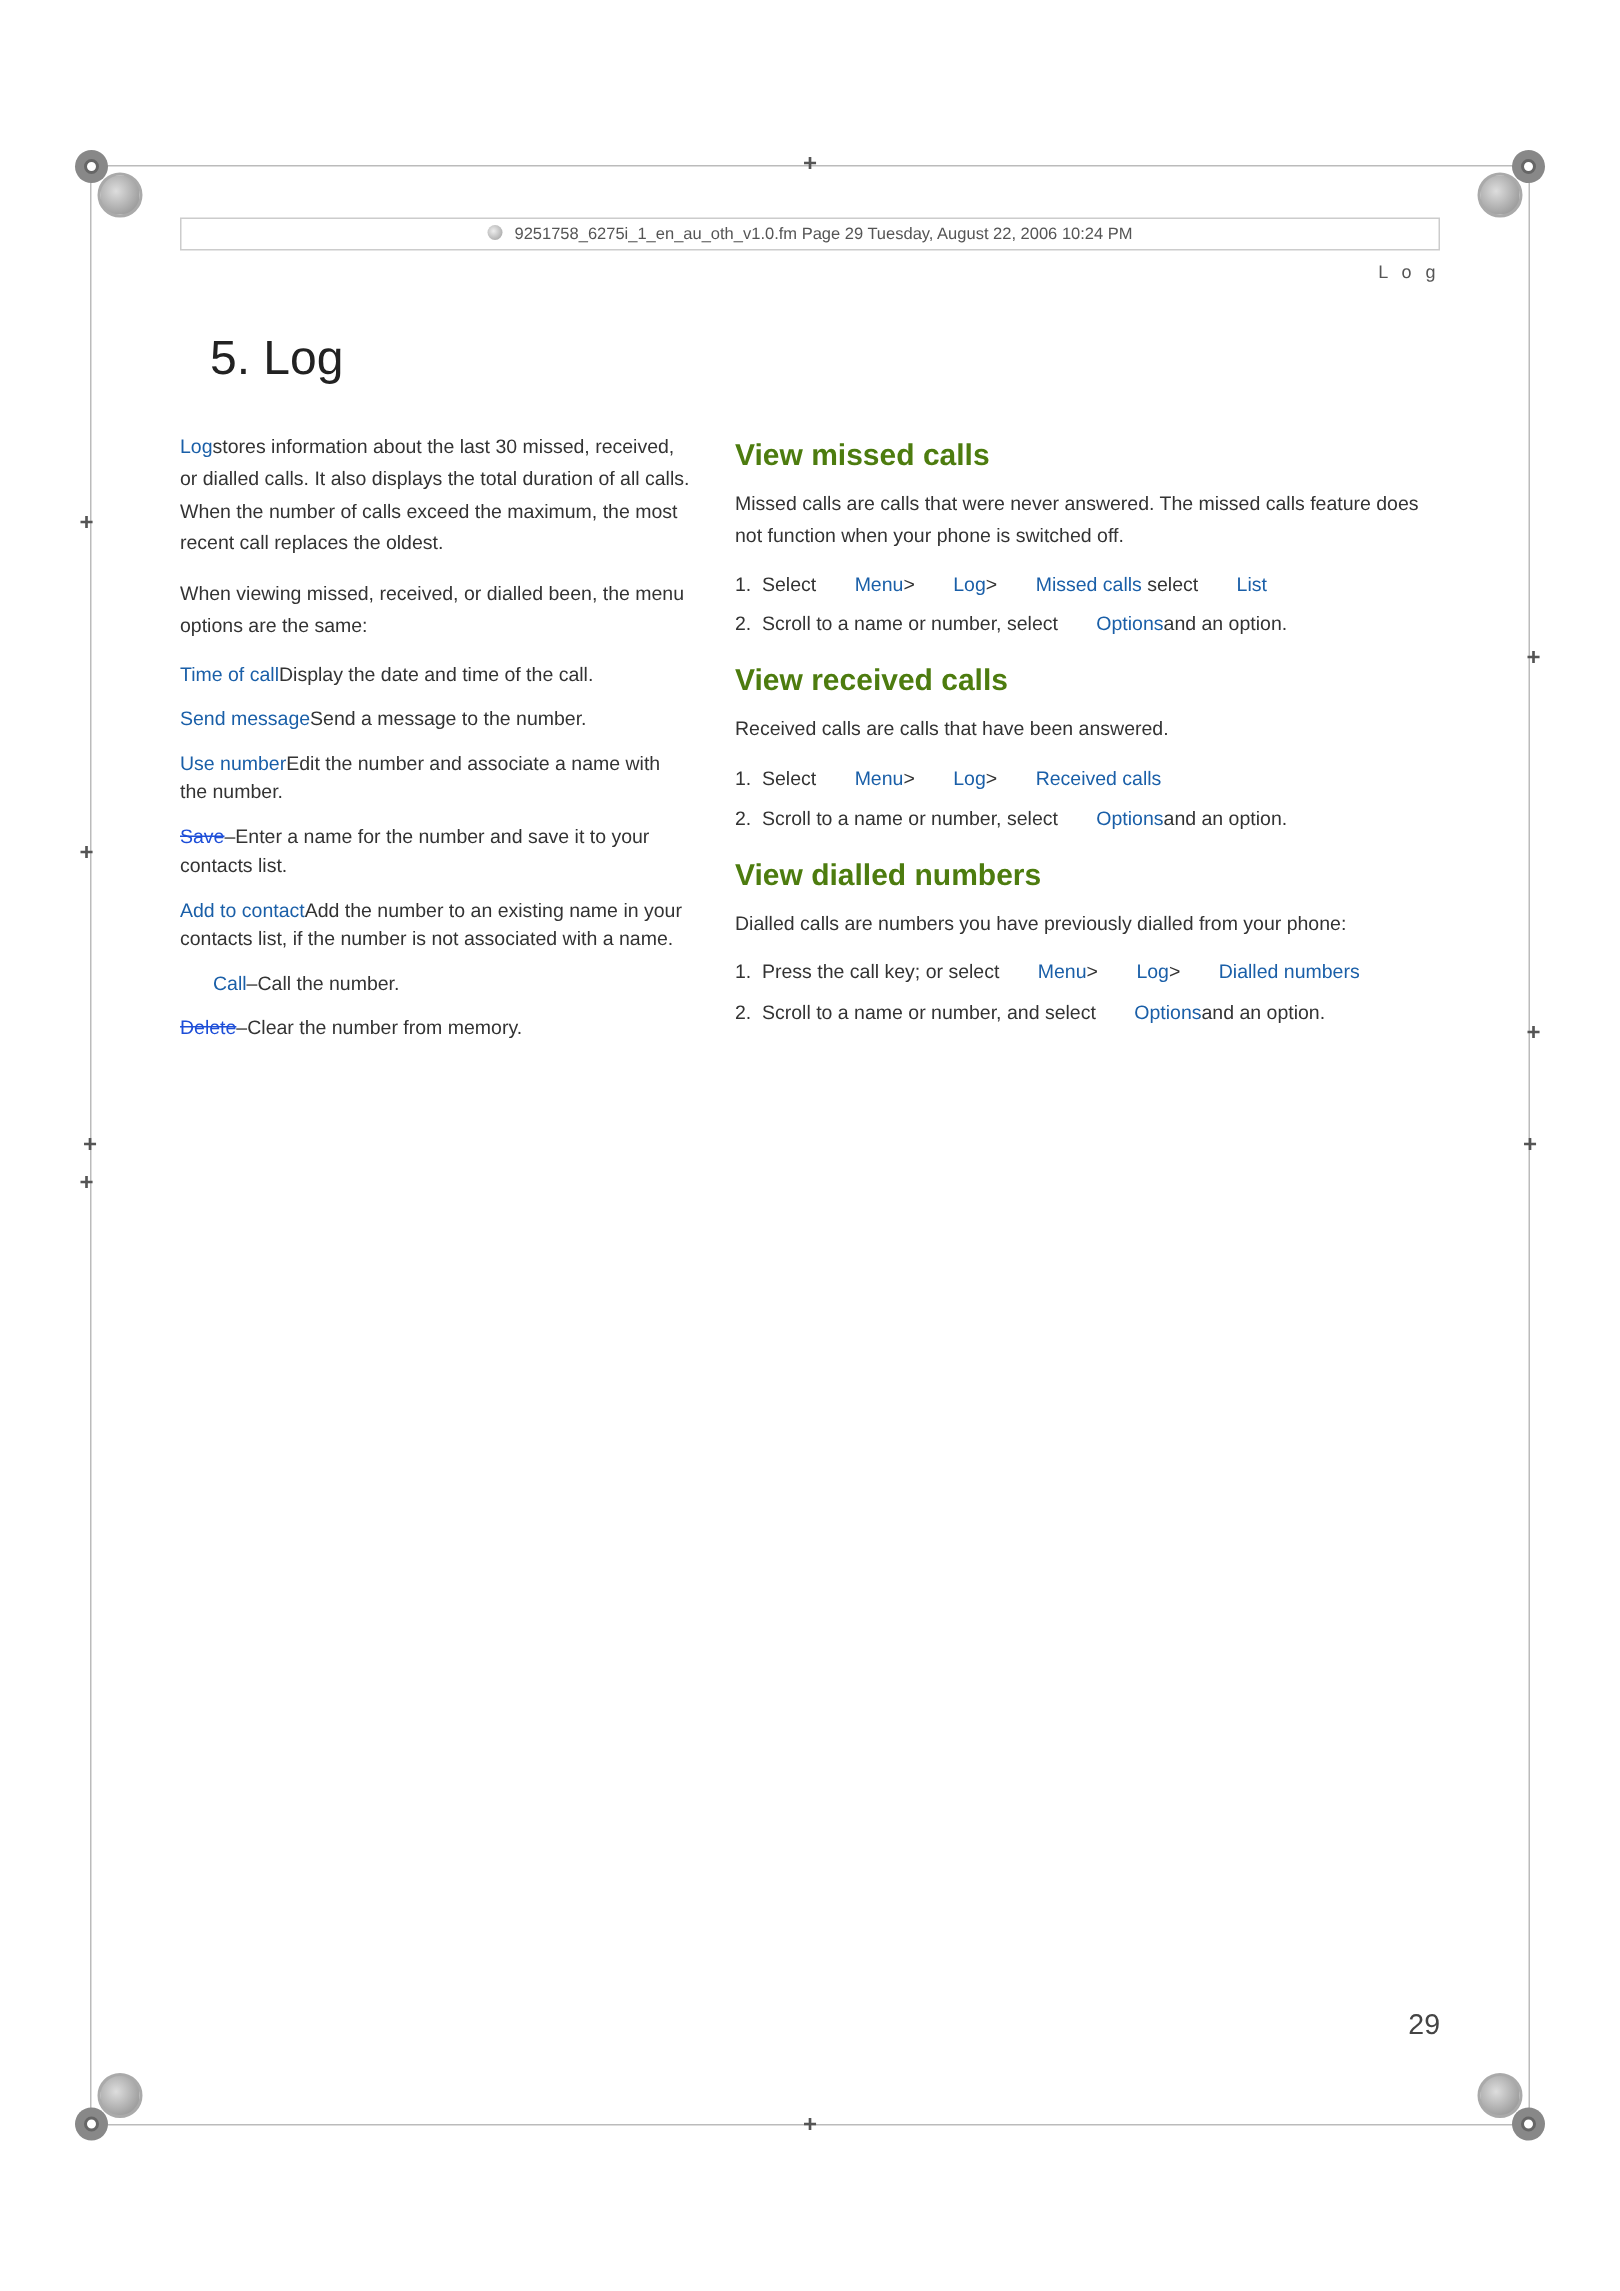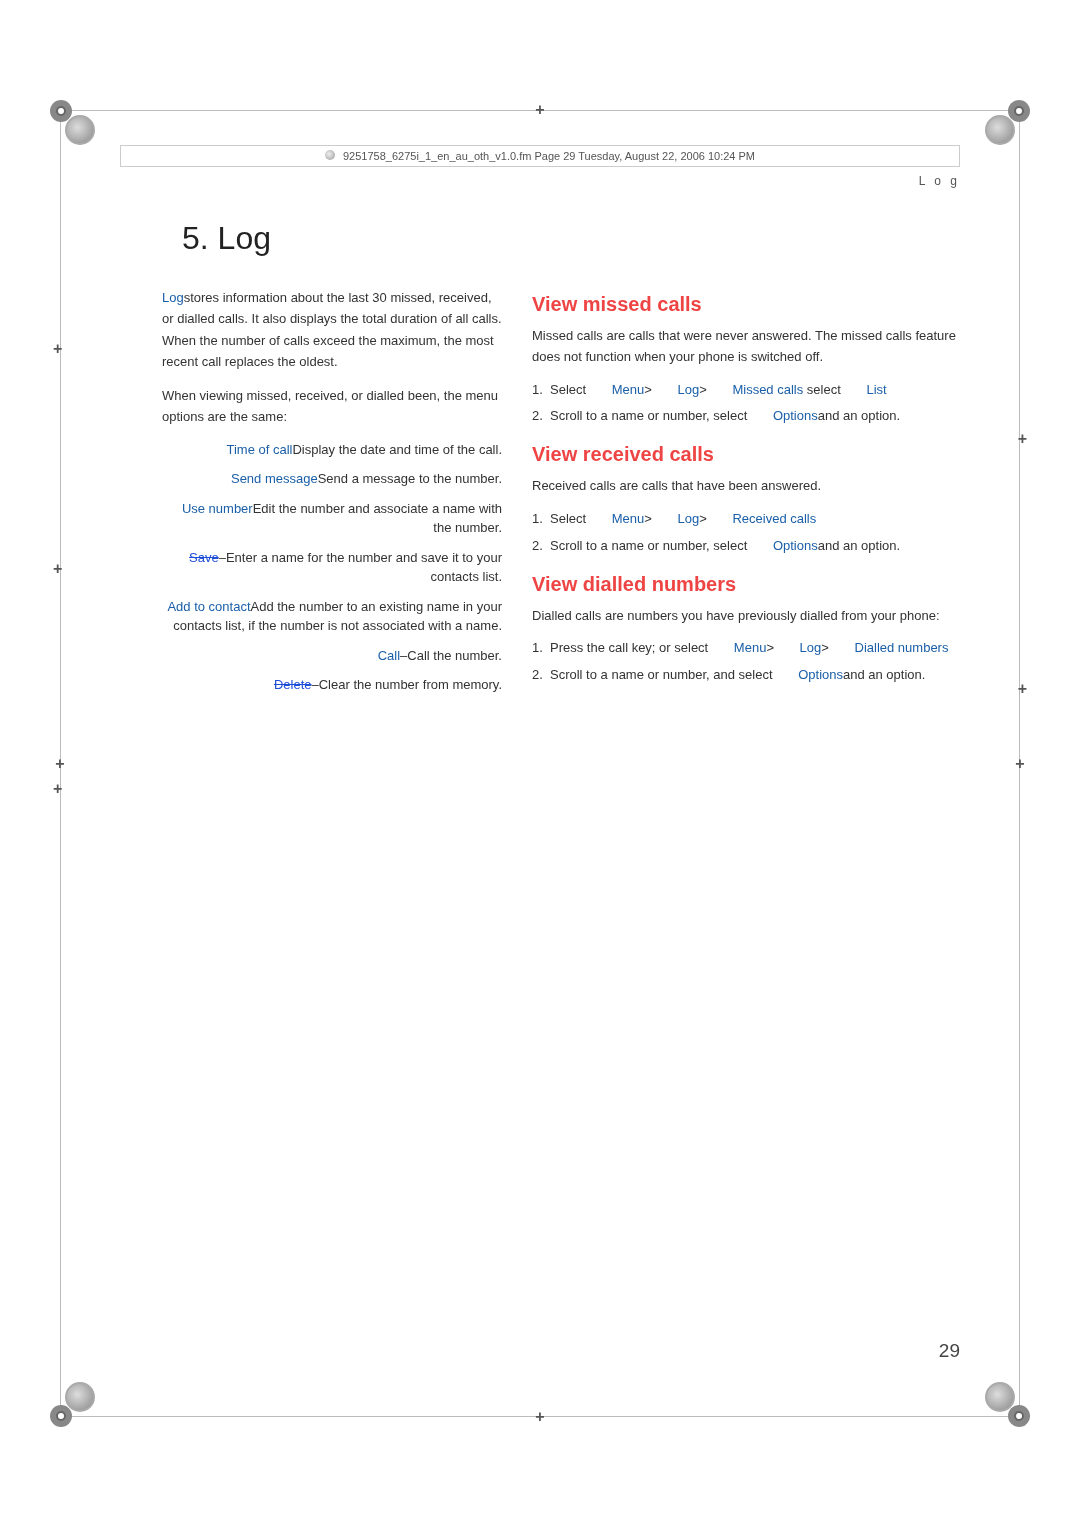--- a/index.html
+++ b/index.html
@@ -109,21 +109,20 @@
       color: #555;
     }
 
     
     .content-area {
       position: absolute;
       top: 200px;
       left: 120px;
       right: 120px;
       bottom: 145px;
-      margin-left: 42px;
     }
 
     
     .chapter-title {
       font-size: 32px;
       font-weight: normal;
       color: #222;
       margin-top: 20px;
       margin-bottom: 30px;
       padding-left: 20px;
@@ -162,28 +161,27 @@
     }
 
     .menu-desc {
       color: #333;
     }
 
     .menu-row {
       margin-bottom: 10px;
       font-size: 13px;
       line-height: 1.5;
-      text-align: right;
     }
 
     
     .section-heading {
       font-size: 20px;
       font-weight: bold;
-      color: #ef4444;
+      color: #4d7c0f;
       margin-bottom: 10px;
       margin-top: 6px;
     }
 
     .section-desc {
       font-size: 13px;
       color: #333;
       line-height: 1.6;
       margin-bottom: 12px;
     }

